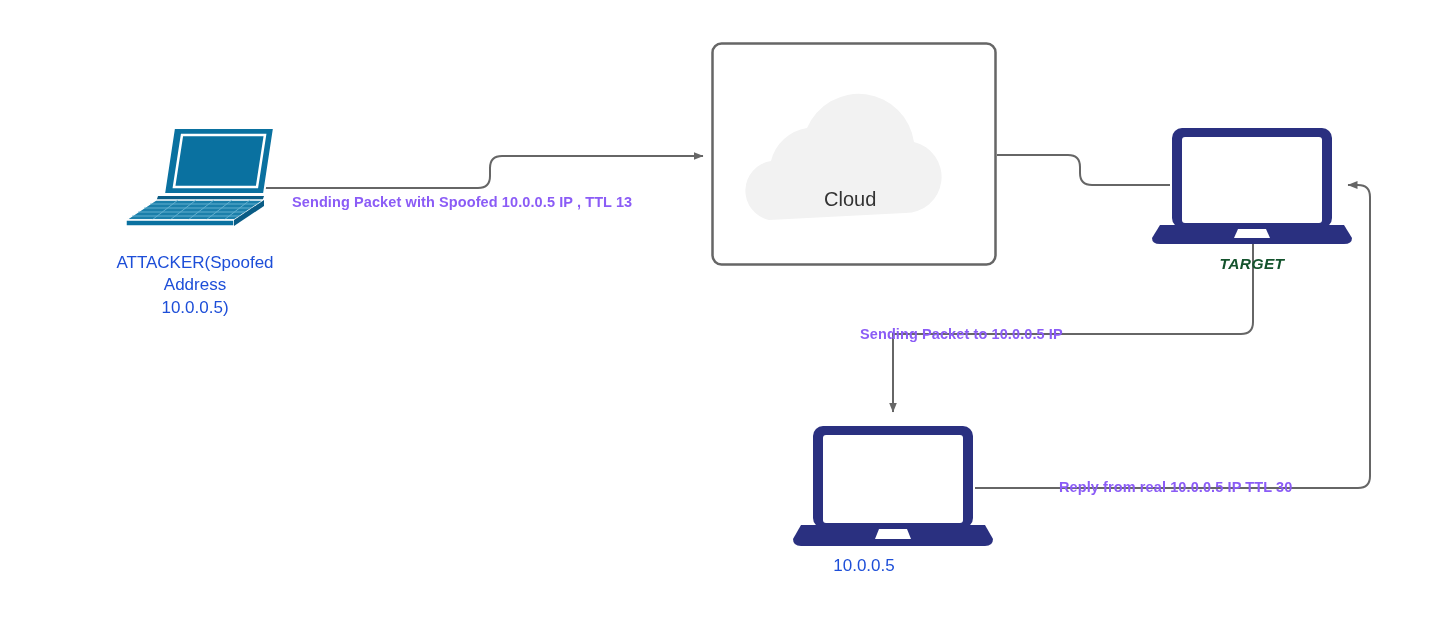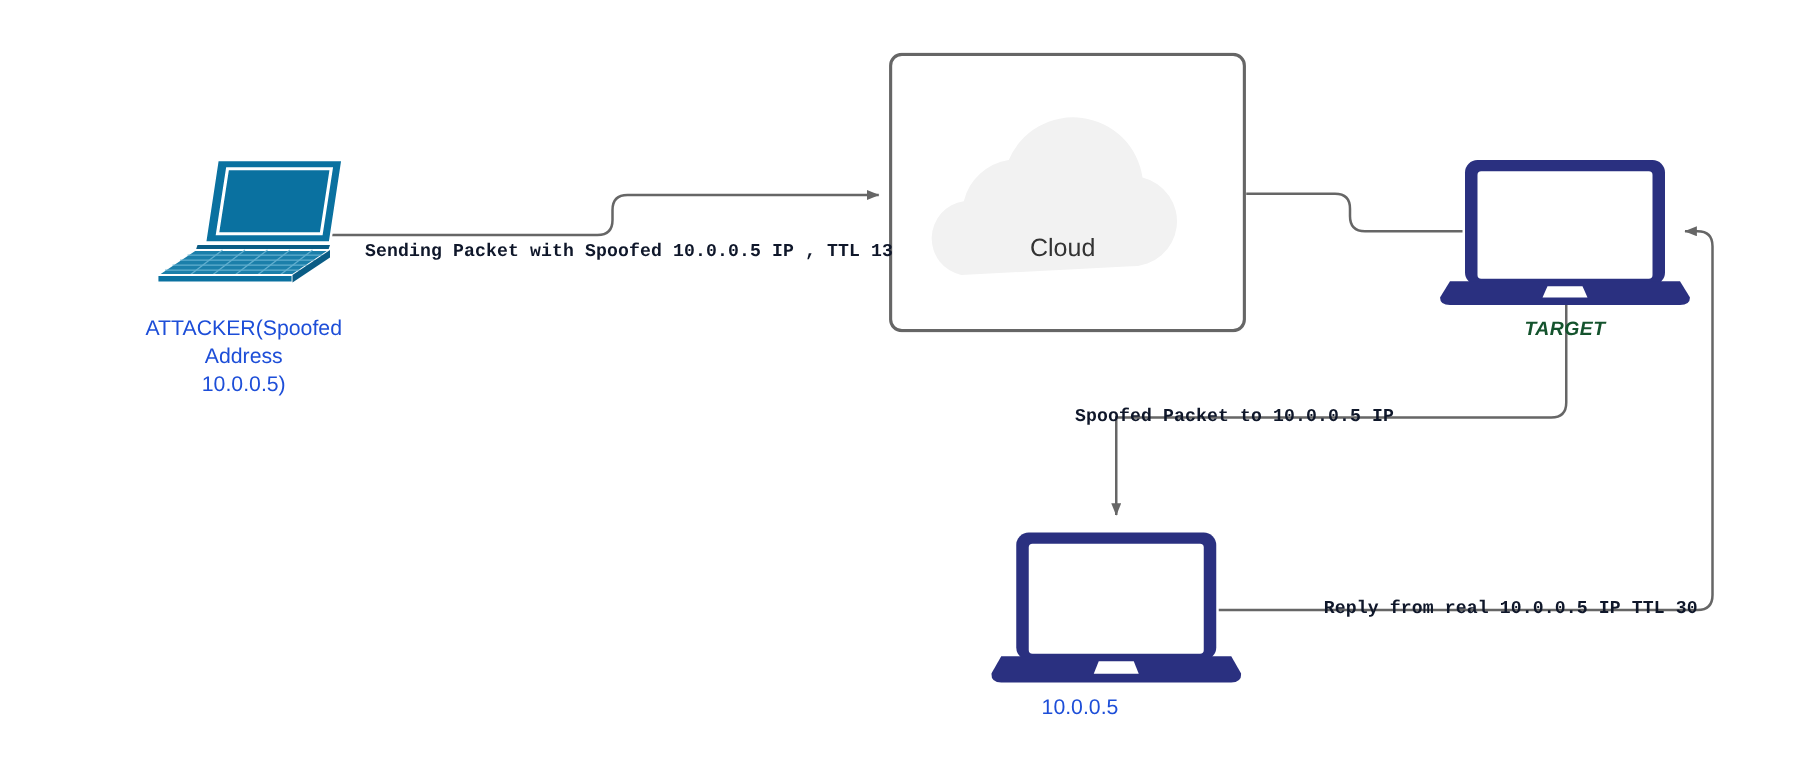--- a/index.html
+++ b/index.html
@@ -22,24 +22,24 @@
     left: 0;
     top: 0;
     width: 1449px;
     height: 622px;
   }
   .node {
     position: absolute;
   }
   .edge-label {
     position: absolute;
-    font-family: Liberation Mono, monospace;
+    font-family: Liberation Sans, sans-serif;
     font-size: 14.5px;
     font-weight: bold;
-    color: #0f172a;
+    color: #8b5cf6;
     white-space: nowrap;
     letter-spacing: 0.1px;
   }
   .node-label {
     position: absolute;
     font-family: "Liberation Sans", sans-serif;
     font-size: 17px;
     color: #1d4ed8;
     text-align: center;
     white-space: nowrap;
@@ -161,17 +161,17 @@
       <rect x="30" y="11" width="140" height="88" rx="3" ry="3" fill="#ffffff"></rect>
       <path d="M8,101 L192,101 L200,115 Q200,122 192,122 L8,122 Q0,122 0,115 z" fill="#2A3080"></path>
       <path d="M86,105 L114,105 L118,115 L82,115 z" fill="#ffffff"></path>
     </svg>
   </div>
 
   <div class="node-label" style="left:794px; top:556px; width:140px;">10.0.0.5</div>
 
   <div class="edge-label" style="left:292px; top:194px;">Sending Packet with Spoofed 10.0.0.5 IP , TTL 13</div>
 
-  <div class="edge-label" style="left:860px; top:326px;">Spoofed Packet to 10.0.0.5 IP</div>
+  <div class="edge-label" style="left:860px; top:326px;">Sending Packet to 10.0.0.5 IP</div>
 
   <div class="edge-label" style="left:1059px; top:479px;">Reply from real 10.0.0.5 IP TTL 30</div>
 
 </div>
 
 </body></html>

